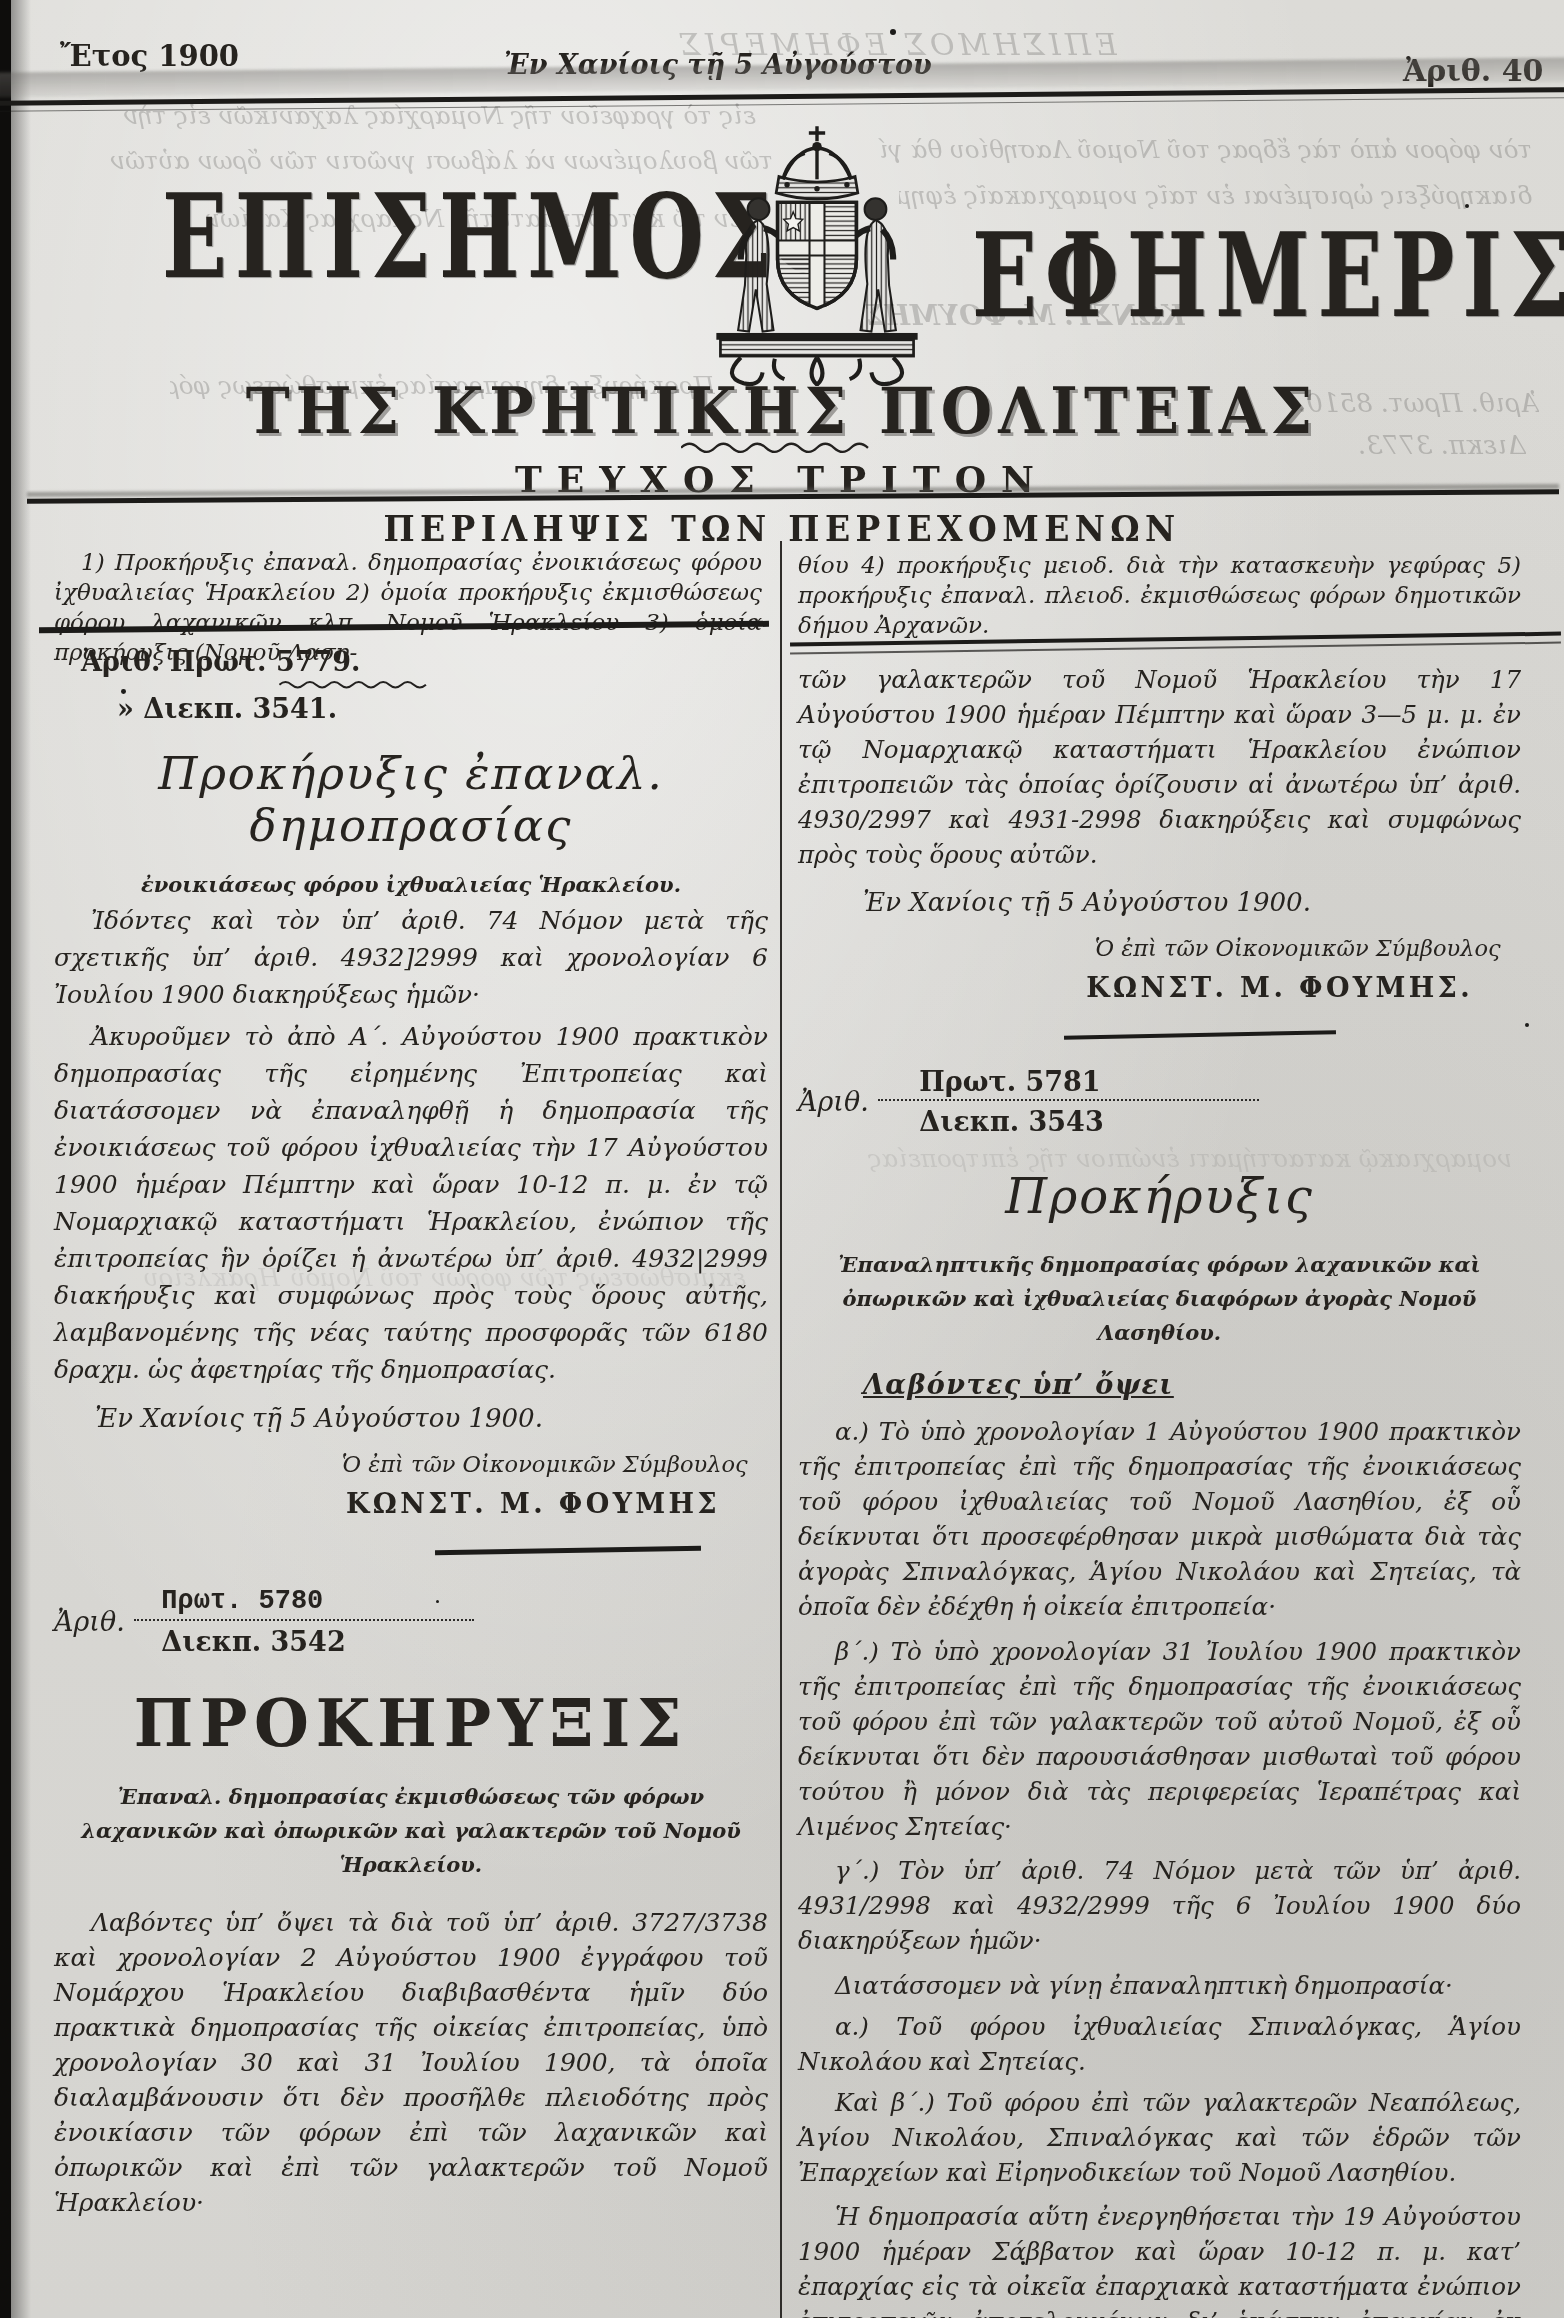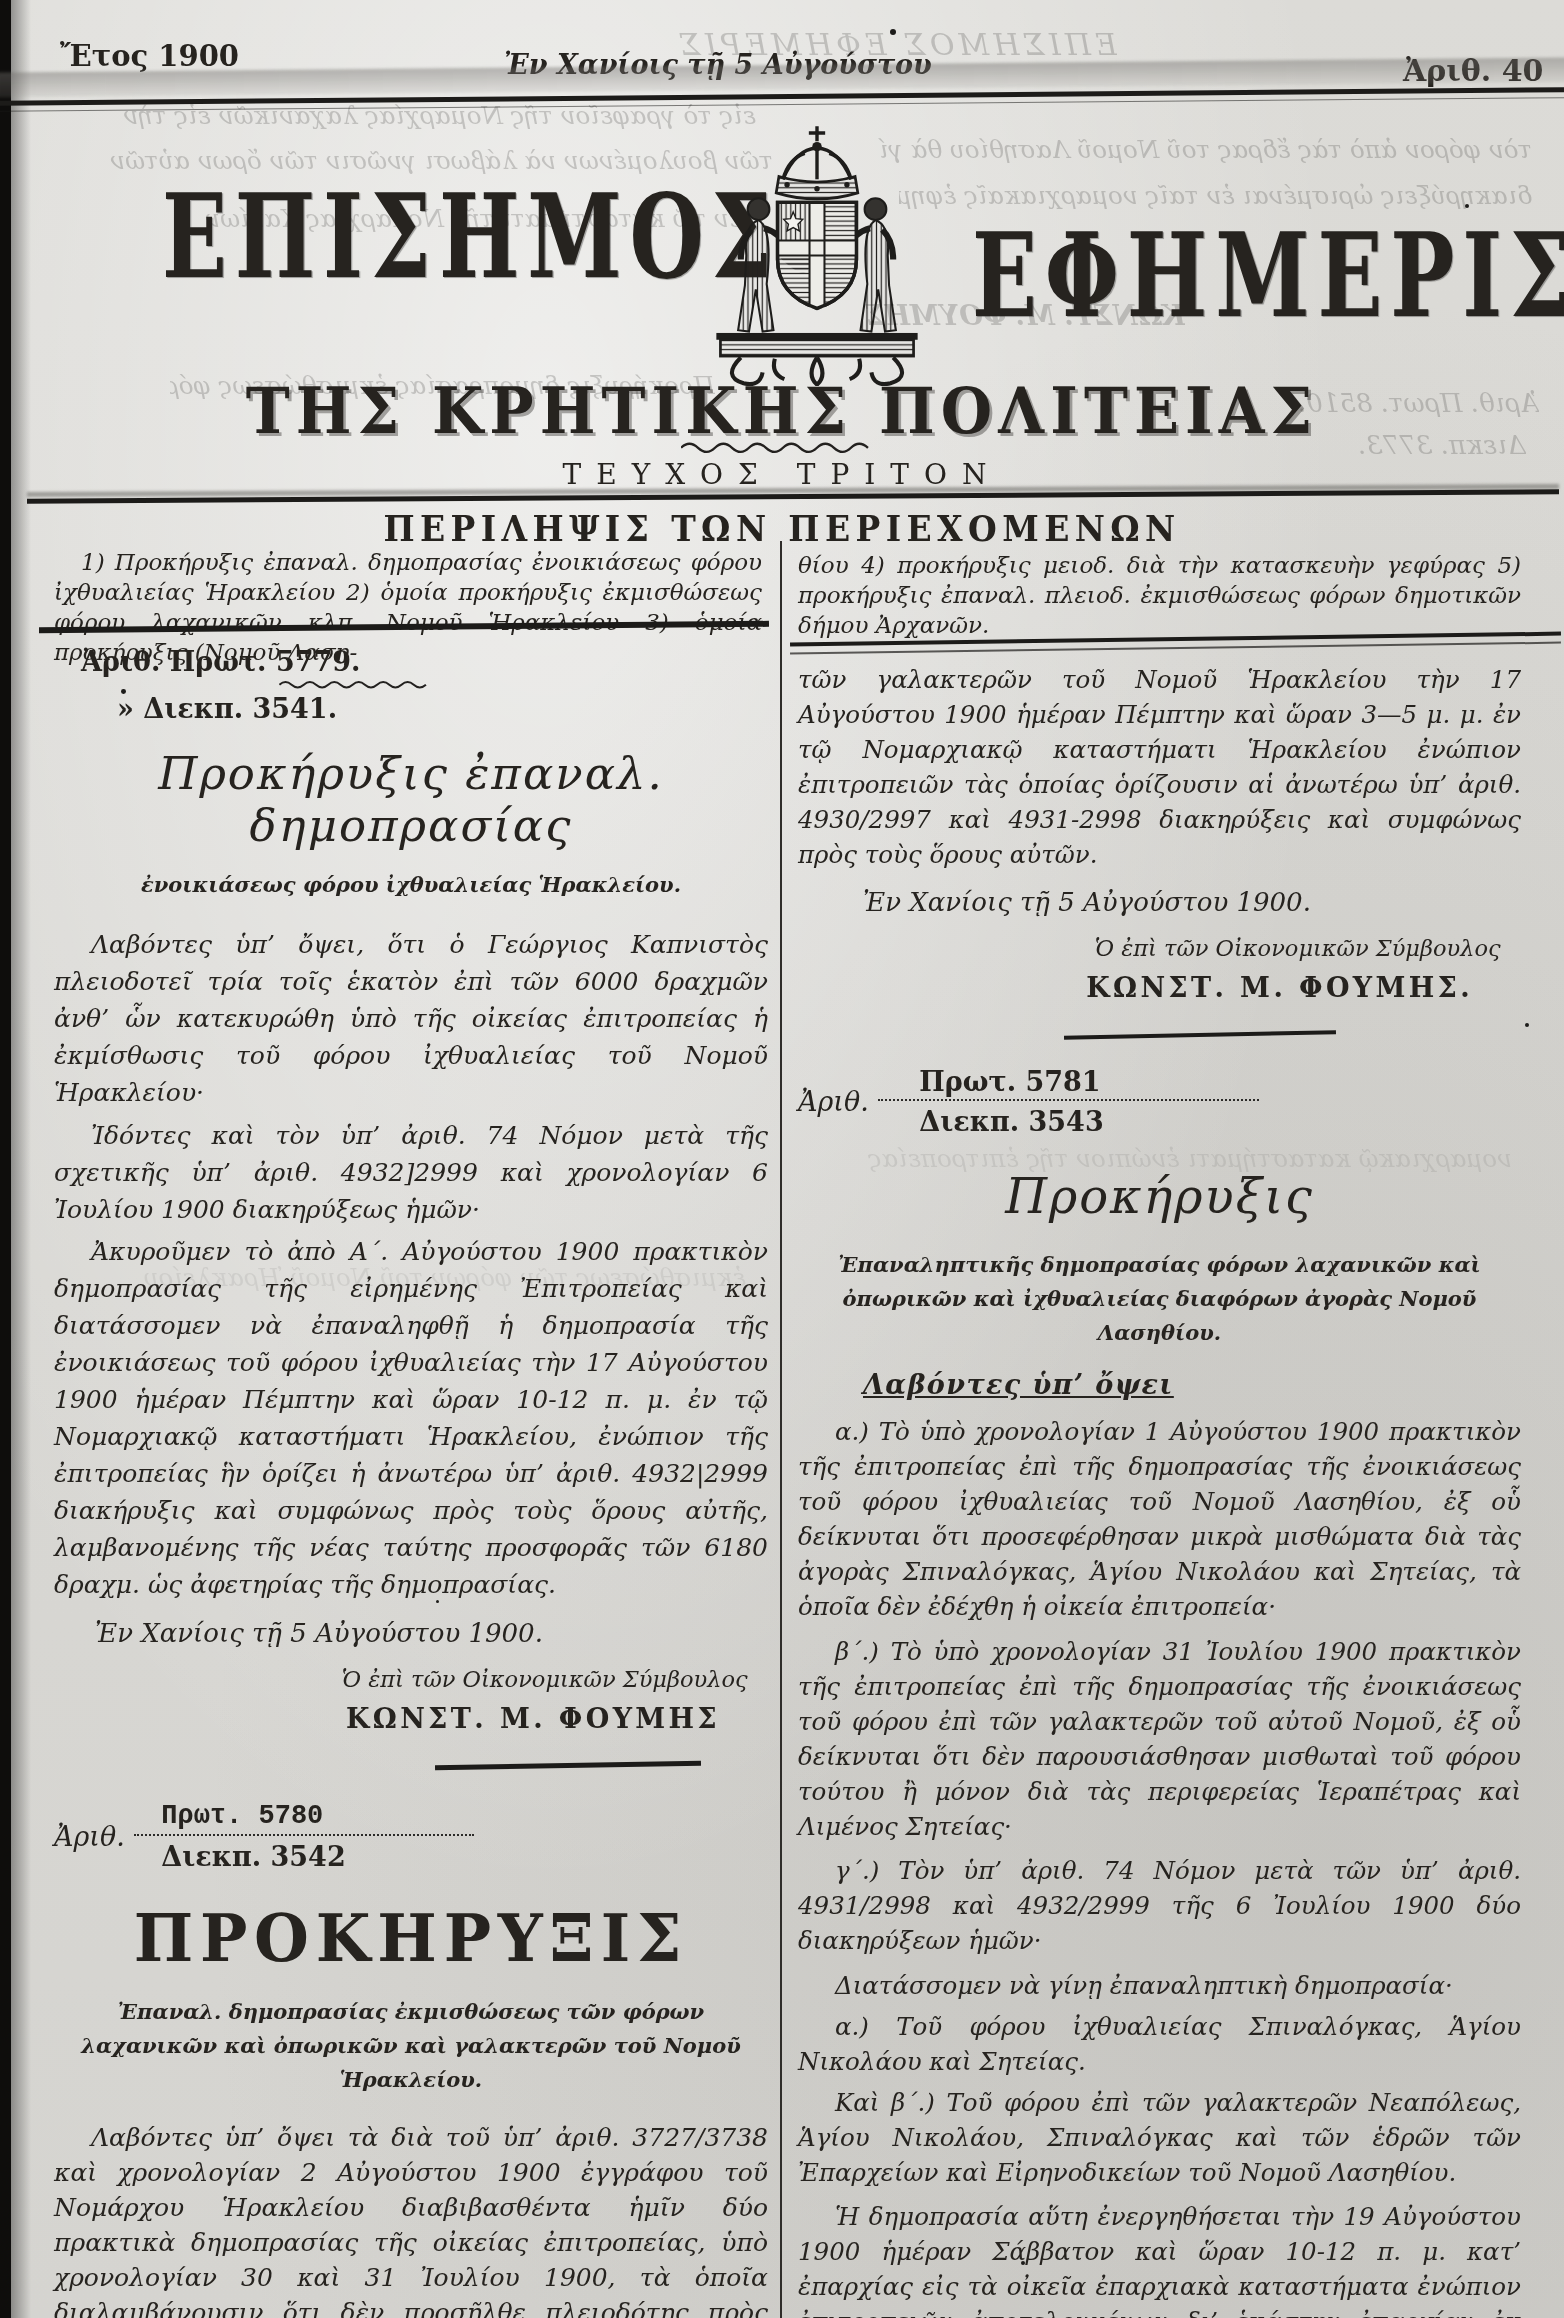--- a/index.html
+++ b/index.html
@@ -22,21 +22,21 @@
   .masthead-word{
     font-weight:700;letter-spacing:9.5px;font-size:104px;line-height:1;
     transform:scaleX(.82) scaleY(1.12);transform-origin:left top;
     text-shadow:1.4px 1.4px 0.7px rgba(20,20,20,.35);
   }
   .gazette-subtitle{
     font-weight:700;font-size:59px;letter-spacing:6.1px;line-height:1;
     text-shadow:2.7px 2.7px 0 rgba(40,38,34,.38);
     transform:scaleY(1.08);
   }
-  .issue-type{font-weight:400;font-size:28px;letter-spacing:15px;}
+  .issue-type{font-weight:700;font-size:36px;letter-spacing:15px;}
   .summary-title{font-weight:700;font-size:33px;letter-spacing:5.4px;transform:scaleY(1.05);}
   .sum-text{font-style:italic;font-size:23px;line-height:30px;text-align:justify;}
   
   .bodyp{font-style:italic;font-size:25px;line-height:37px;text-align:justify;text-indent:37px;margin:0 0 5.4px 0;}
   .noindent{text-indent:0;}
   .col-right .bodyp{line-height:35px;font-size:24.5px;}
   .numline{font-size:27px;font-weight:700;line-height:35px;}
   .sec-heading-italic{font-style:italic;font-size:45px;text-align:center;line-height:1.15;letter-spacing:2px;}
   .sec-subheading{font-style:italic;font-weight:700;font-size:21px;text-align:center;line-height:34px;}
   .big-caps-heading{font-weight:700;font-size:63px;letter-spacing:6.8px;text-align:center;transform:scaleY(1.05);}
@@ -179,21 +179,20 @@
         <svg width="150" height="9.5" viewBox="0 0 220 14">
             <path d="M0 7 q9 -8 18 0 t18 0 t18 0 t18 0 t18 0 t18 0 t18 0 t18 0 t18 0 t18 0 t18 0 t18 0" stroke="#23211f" stroke-width="3" fill="none"></path>
           </svg>
       </div>
       <div class="numline txt" style="padding-left:63px;margin-top:12px;">» Διεκπ. 3541.</div>
     </div>
 
     <div class="sec-heading-italic" style="margin-top:22px;">Προκήρυξις ἐπαναλ. δημοπρασίας</div>
     <div class="sec-subheading" style="margin-top:16.3px;">ἐνοικιάσεως φόρου ἰχθυαλιείας Ἡρακλείου.</div>
 
-    <p class="bodyp" style="margin-top:24.5px;">Λαβόντες ὑπ’ ὄψει, ὅτι ὁ Γεώργιος Καπνιστὸς πλειοδοτεῖ τρία τοῖς ἑκατὸν ἐπὶ τῶν 6000 δραχμῶν ἀνθ’ ὧν κατεκυρώθη ὑπὸ τῆς οἰκείας ἐπιτροπείας ἡ ἐκμίσθωσις τοῦ φόρου ἰχθυαλιείας τοῦ Νομοῦ Ἡρακλείου·</p>
     <p class="bodyp">Ἰδόντες καὶ τὸν ὑπ’ ἀριθ. 74 Νόμον μετὰ τῆς σχετικῆς ὑπ’ ἀριθ. 4932]2999 καὶ χρονολογίαν 6 Ἰουλίου 1900 διακηρύξεως ἡμῶν·</p>
     <p class="bodyp">Ἀκυροῦμεν τὸ ἀπὸ Α΄. Αὐγούστου 1900 πρακτικὸν δημοπρασίας τῆς εἰρημένης Ἐπιτροπείας καὶ διατάσσομεν νὰ ἐπαναληφθῇ ἡ δημοπρασία τῆς ἐνοικιάσεως τοῦ φόρου ἰχθυαλιείας τὴν 17 Αὐγούστου 1900 ἡμέραν Πέμπτην καὶ ὥραν 10-12 π. μ. ἐν τῷ Νομαρχιακῷ καταστήματι Ἡρακλείου, ἐνώπιον τῆς ἐπιτροπείας ἣν ὁρίζει ἡ ἀνωτέρω ὑπ’ ἀριθ. 4932|2999 διακήρυξις καὶ συμφώνως πρὸς τοὺς ὅρους αὐτῆς, λαμβανομένης τῆς νέας ταύτης προσφορᾶς τῶν 6180 δραχμ. ὡς ἀφετηρίας τῆς δημοπρασίας.</p>
     <p class="dateline">Ἐν Χανίοις τῇ 5 Αὐγούστου 1900.</p>
     <div class="sig-title">Ὁ ἐπὶ τῶν Οἰκονομικῶν Σύμβουλος</div>
     <div class="sig-name">ΚΩΝΣΤ. Μ. ΦΟΥΜΗΣ</div>
 
     <div style="width:266px;height:4.8px;background:#1c1b19;margin:29px 0 0 381px;transform:rotate(-1deg);"></div>
 
     <div style="display:flex;align-items:center;margin-top:31px;">
       <div class="txt" style="font-style:italic;font-size:27px;margin-right:9.5px;">Ἀριθ.</div>

